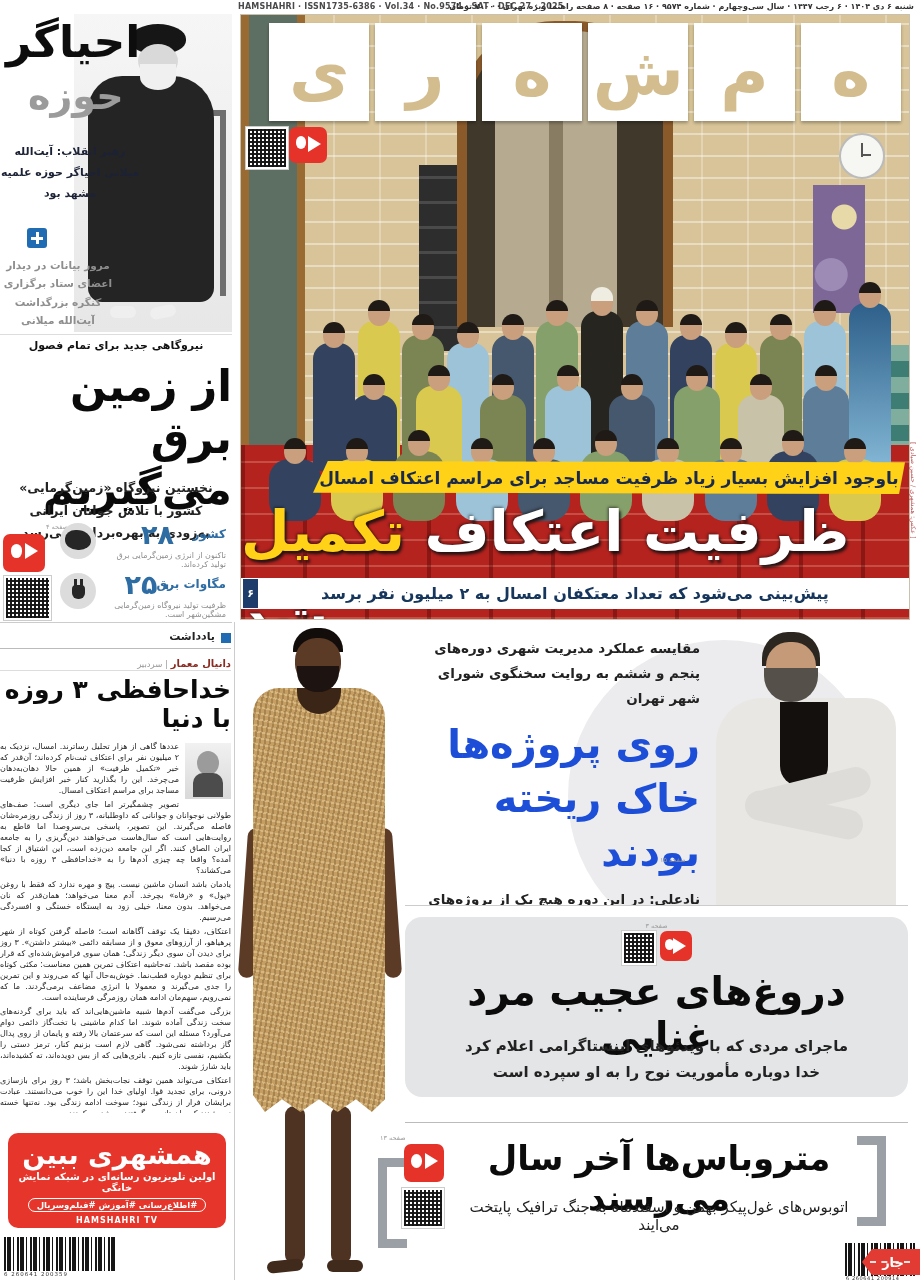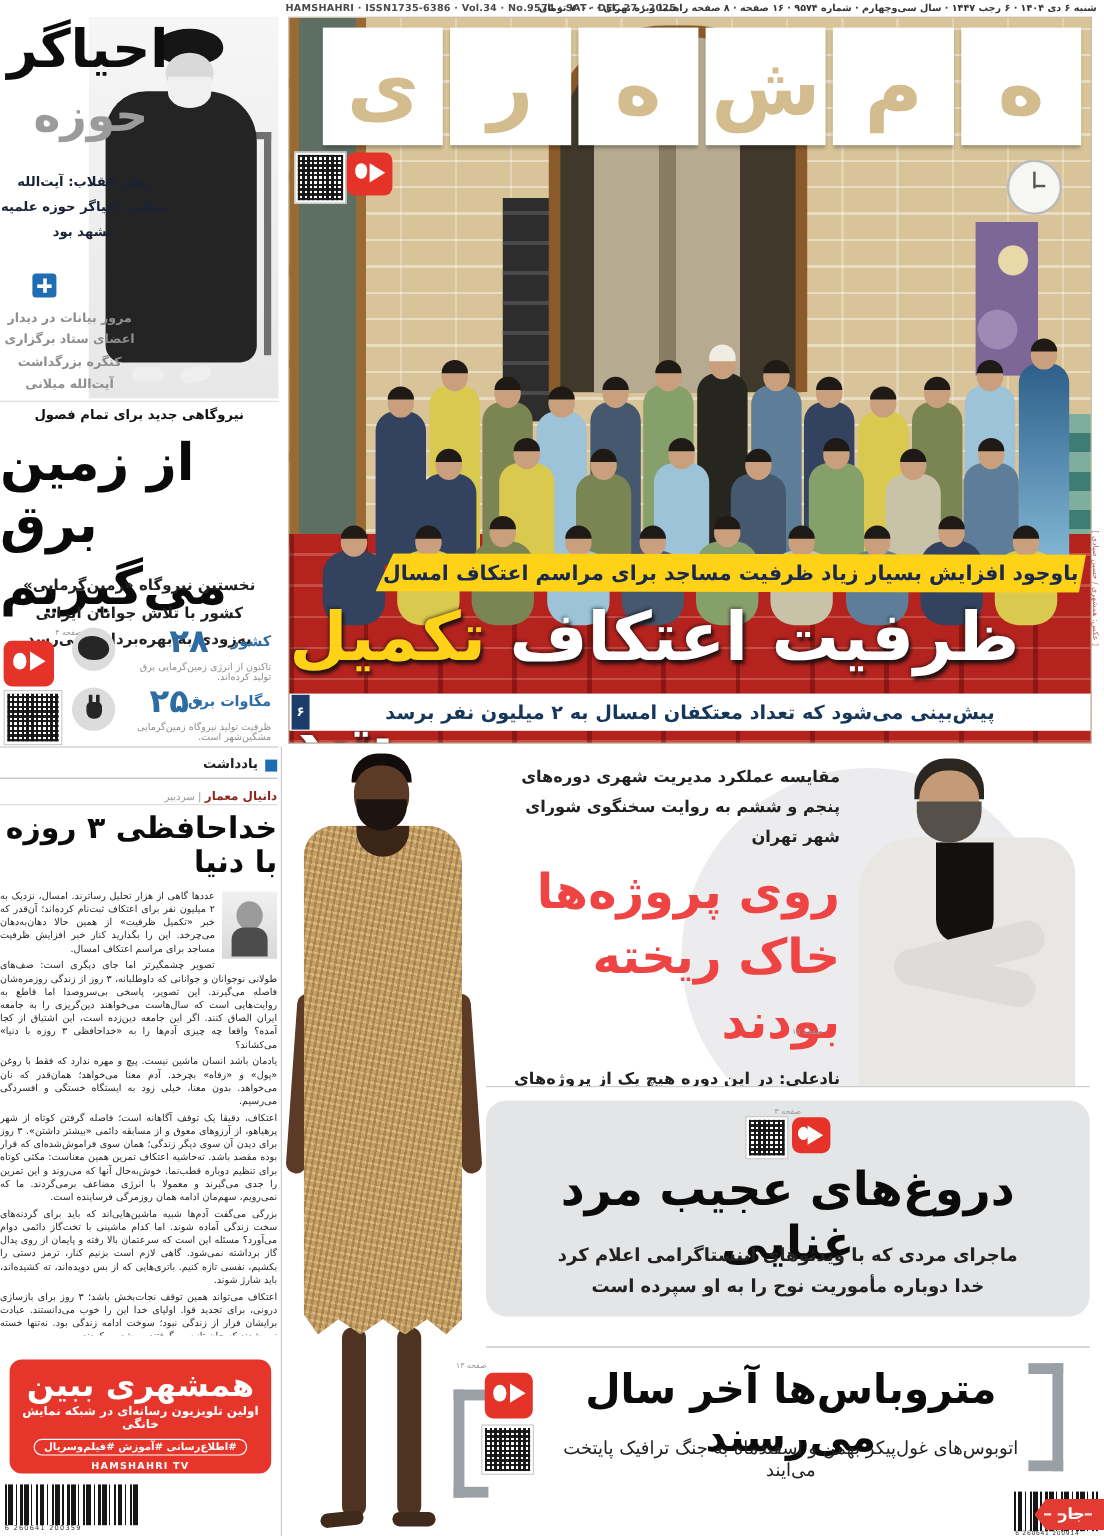--- a/index.html
+++ b/index.html
@@ -25,21 +25,21 @@
   .plus-icon{position:absolute;left:27px;top:214px;width:20px;height:20px;background:#1f6cb3;border-radius:3px;}
   .plus-icon::before,.plus-icon::after{content:"";position:absolute;background:#fff;}
   .plus-icon::before{left:9px;top:4px;width:3px;height:12px;}
   .plus-icon::after{left:4px;top:9px;width:12px;height:3px;}
   .rev-note{position:absolute;left:0;top:242px;width:116px;font-size:10.5px;font-weight:bold;color:#8e8e8e;text-align:center;line-height:1.75;}
   .rev-page{position:absolute;left:-14px;top:286px;font-size:6.5px;color:#999;transform:rotate(-90deg);}
   .hr-l1{position:absolute;left:0;top:334px;width:232px;height:1px;background:#ddd;}
   
   .geo{position:absolute;left:0;top:337px;width:232px;height:281px;}
   .geo-kicker{position:absolute;left:0;right:0;top:2px;text-align:center;font-size:11px;font-weight:bold;color:#111;}
-  .geo-title{position:absolute;left:0;right:0;top:24px;text-align:left;font-size:43px;font-weight:900;line-height:1.2;color:#0a0a0a;}
+  .geo-title{position:absolute;left:0;right:0;top:24px;text-align:right;font-size:43px;font-weight:900;line-height:1.2;color:#0a0a0a;}
   .geo-lead{position:absolute;left:10px;right:10px;top:140px;text-align:center;font-size:12.5px;font-weight:bold;color:#222;line-height:1.8;}
   .geo-page{position:absolute;left:46px;top:186px;font-size:6.5px;color:#999;}
   .geo-tv{position:absolute;left:3px;top:197px;width:42px;height:38px;}
   .geo-qr{position:absolute;left:4px;top:239px;width:43px;height:40px;}
   .stat{position:absolute;left:56px;right:4px;height:46px;}
   .stat.s1{top:184px;} .stat.s2{top:234px;}
   .stat-icon{position:absolute;left:4px;top:2px;width:36px;height:36px;border-radius:50%;background:#dcdcdc;}
   .globe-blob{position:absolute;left:5px;top:7px;width:26px;height:20px;background:#262626;border-radius:45% 60% 50% 55%;}
   .plug-body{position:absolute;left:12px;top:12px;width:13px;height:14px;background:#262626;border-radius:4px 4px 6px 6px;}
   .plug-body::before,.plug-body::after{content:"";position:absolute;top:-6px;width:3px;height:7px;background:#262626;}
@@ -143,21 +143,21 @@
   .sm-hair{position:absolute;right:88px;top:4px;width:58px;height:34px;background:#2c2620;border-radius:26px 26px 0 0;}
   .sm-face{position:absolute;right:92px;top:14px;width:50px;height:52px;background:#c59a78;border-radius:46%;}
   .sm-beard{position:absolute;right:90px;top:40px;width:54px;height:34px;background:#55504a;border-radius:0 0 26px 26px;}
   .sm-jacket{position:absolute;right:12px;top:70px;width:180px;height:210px;background:#e9e7e4;border-radius:46px 30px 0 0;}
   .sm-shirt{position:absolute;right:80px;top:74px;width:48px;height:84px;background:#14100e;border-radius:0 0 20px 20px;}
   .sm-arm{position:absolute;width:120px;height:30px;background:#dedcd8;border-radius:16px;}
   .sm-arm.a{right:36px;top:150px;transform:rotate(-14deg);}
   .sm-arm.b{right:44px;top:172px;transform:rotate(12deg);}
   .proj-text{position:absolute;right:208px;top:8px;width:292px;text-align:right;}
   .proj-kicker{font-size:13.5px;font-weight:bold;color:#222;line-height:1.85;}
-  .proj-title{margin-top:6px;font-size:40px;font-weight:900;color:#ef4444;line-height:1.35;}
+  .proj-title{margin-top:6px;font-size:40px;font-weight:900;color:#1d4ed8;line-height:1.35;}
   .proj-sub{margin-top:8px;font-size:13.5px;font-weight:bold;color:#222;line-height:1.8;}
   .proj-page{position:absolute;left:255px;top:228px;font-size:6.5px;color:#999;}
   .hr-proj{position:absolute;left:405px;top:905px;width:503px;height:1px;background:#ccc;}
   
   .ragman{position:absolute;left:237px;top:628px;width:166px;height:652px;}
   .rg-hair{position:absolute;left:56px;top:0;width:50px;height:24px;background:#120d0a;border-radius:22px 22px 0 0;}
   .rg-face{position:absolute;left:58px;top:10px;width:46px;height:48px;background:#5b3a26;border-radius:46%;}
   .rg-beard{position:absolute;left:60px;top:38px;width:42px;height:26px;background:#1d1310;border-radius:0 0 20px 20px;}
   .rg-tunic{position:absolute;left:16px;top:60px;width:132px;height:424px;background:#c49e63;
             background-image:repeating-linear-gradient(100deg,rgba(92,60,20,.28) 0 2px,transparent 2px 5px),

